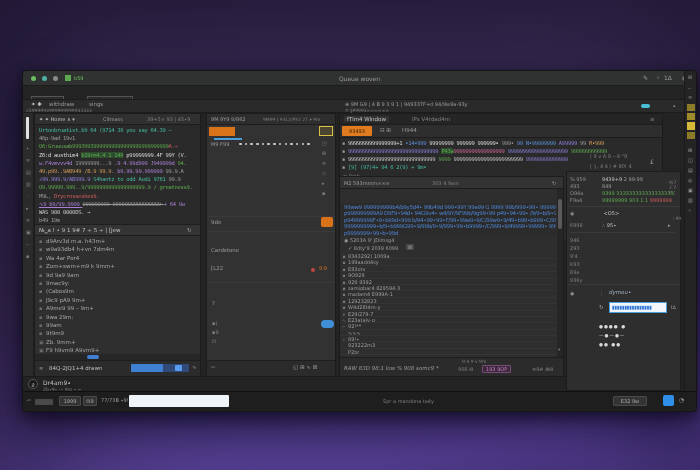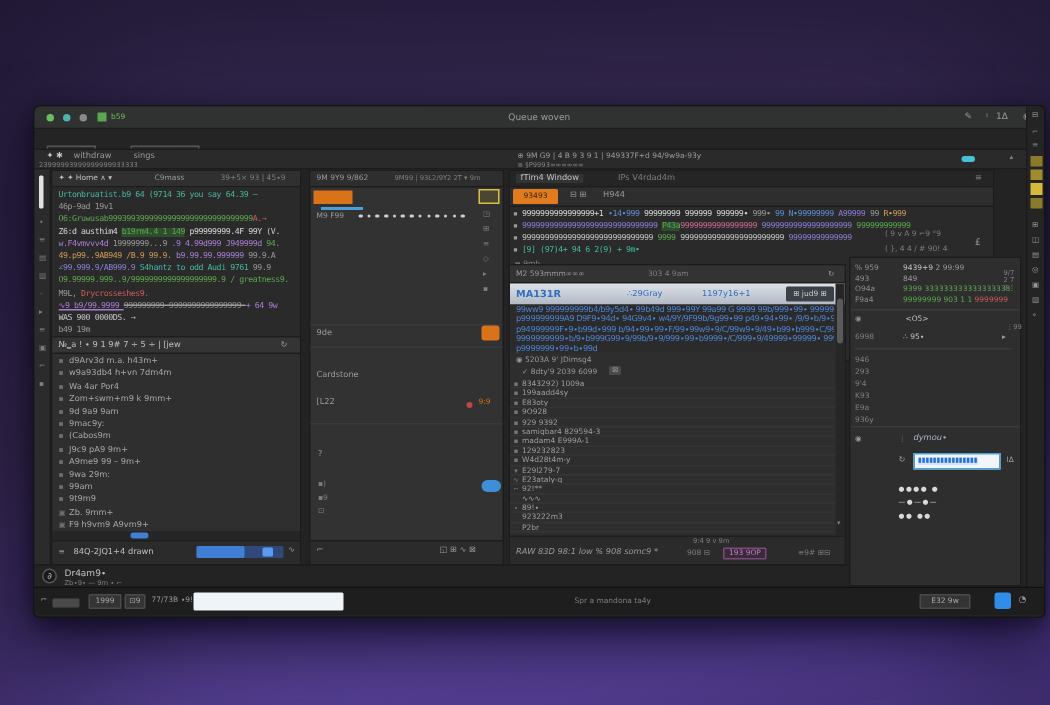--- a/index.html
+++ b/index.html
@@ -214,26 +214,20 @@
     <span class="a t5 gy2" style="left:250px;top:49px;">( }, 4 4 /   # 90! 4</span>
     <span class="a t6 gy" style="left:310px;top:44px;">£</span>
   </div>
 
   <div class="a panel" style="left:316px;top:105px;width:225px;height:200px;">
     <div class="a bar" style="left:0;top:0;width:223px;height:12px;background:#333;">
       <span class="a t5 gy" style="left:4px;top:3px;">M2 593mmm∞∞∞</span>
       <span class="a t5 gy2" style="left:92px;top:3px;">303 4 9am</span>
       <span class="a t5 gy" style="left:212px;top:3px;">↻</span>
     </div>
-    <div class="a" style="left:0;top:12px;width:223px;height:14px;background:linear-gradient(#dde1e7,#b2b9c4);">
-      <span class="a t65 bd" style="left:4px;top:3px;color:#2f6fc0;">MA131R</span>
-      <span class="a t55" style="left:78px;top:4px;color:#2f6fc0;">∴29Gray</span>
-      <span class="a t55" style="left:128px;top:4px;color:#2f6fc0;">1197y16+1</span>
-      <div class="a t5" style="left:184px;top:2px;width:32px;height:10px;background:#3c4148;color:#cfcfcf;text-align:center;line-height:10px;border-radius:1px;">⊞ jud9 ⊞</div>
-    </div>
     <div id="blue-box" class="a" style="left:0;top:26px;width:216px;height:32px;background:#2b2b2b;padding:1px 0 0 4px;box-sizing:border-box;">
         <div class="blue-line">99ww9 999999999b4/b9y5d4∙ 99b49d 999∙99Y 99a99 G 9999 99b/999∙99∙ 99999999 9999 9 99999</div>
         <div class="blue-line">p999999999A9 D9F9∙94d∙ 94G9v4∙ w4/9Y/9F99b/9g99∙99 p49∙94∙99∙ /9/9∙b/9∙9F9∙99 9∙99 999</div>
         <div class="blue-line">p94999999F∙9∙b99d∙999 b/94∙99∙99∙F/99∙99w9∙9/C/99w9∙9/49∙b99∙b999∙C/99/b99∙99w/9∙/99∙999999</div>
         <div class="blue-line">9999999999∙b/9∙b999G99∙9/99b/9∙9/999∙99∙b9999∙/C/999∙9/49999∙99999∙ 999999∙ 9999999</div>
         <div class="blue-line">p9999999∙99∙b∙99d</div>
       </div>
     <span class="a t5 gy" style="left:4px;top:60px;">◉  5203A 9'  JDimsg4</span>
     <span class="a t5 gy" style="left:8px;top:68px;">✓ 8dty'9 2039 6099</span>
     <span class="a t5" style="left:66px;top:67px;color:#9a9a9a;background:#4a4a4a;padding:0 2px;border-radius:1px;">⊠</span>

